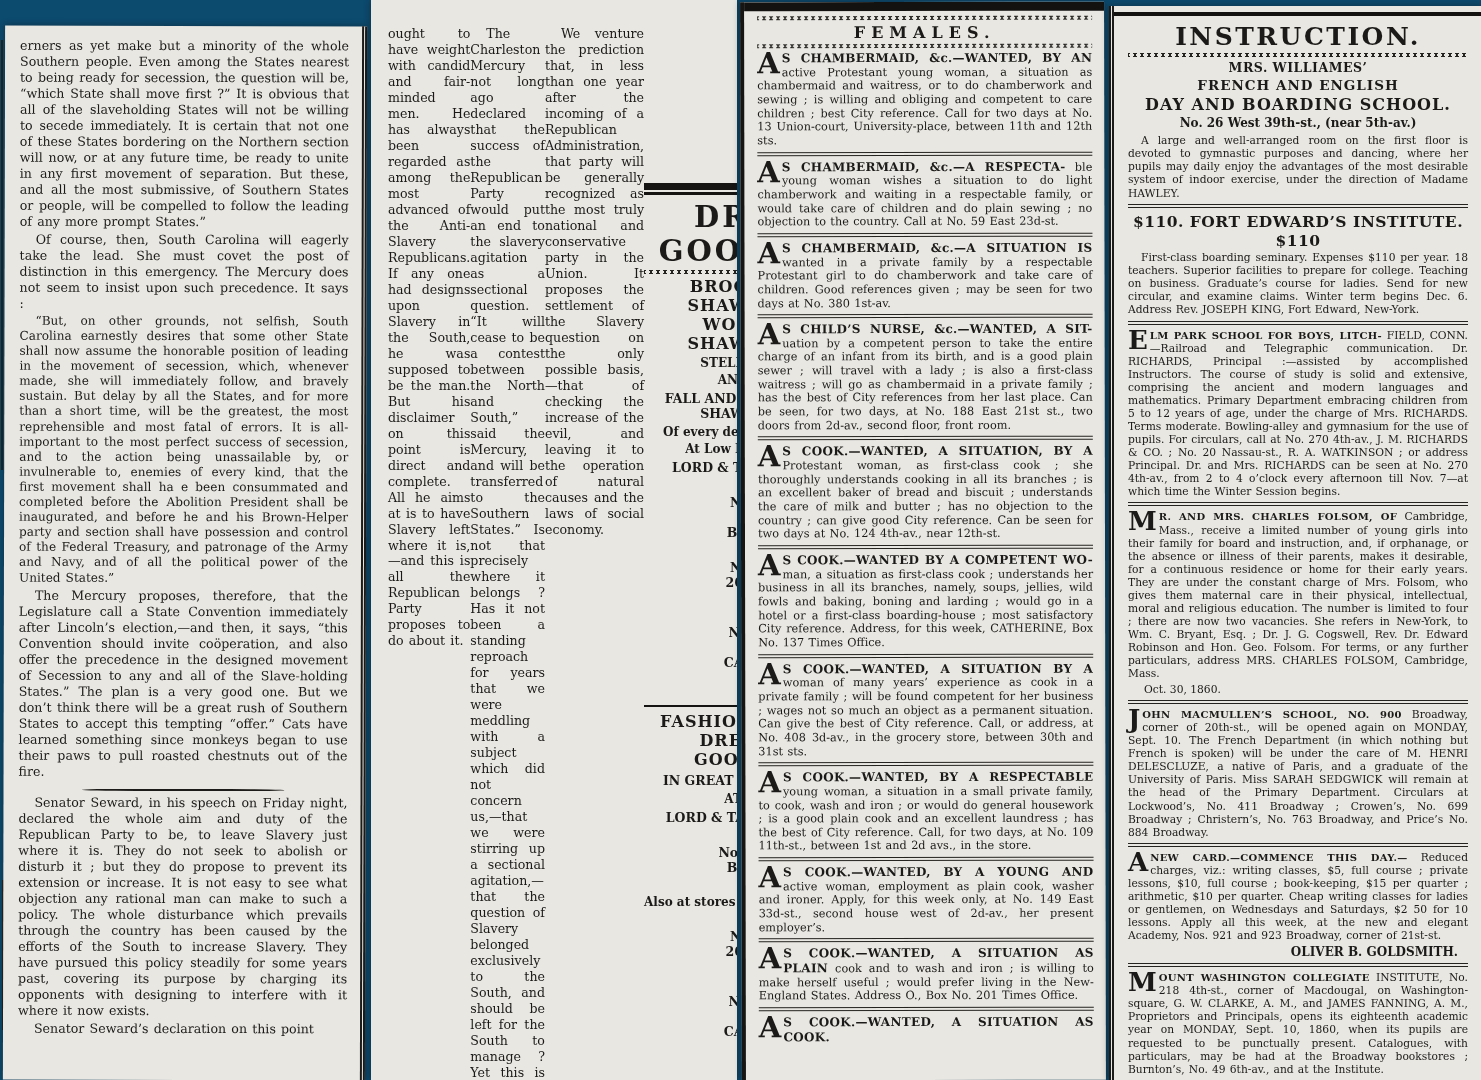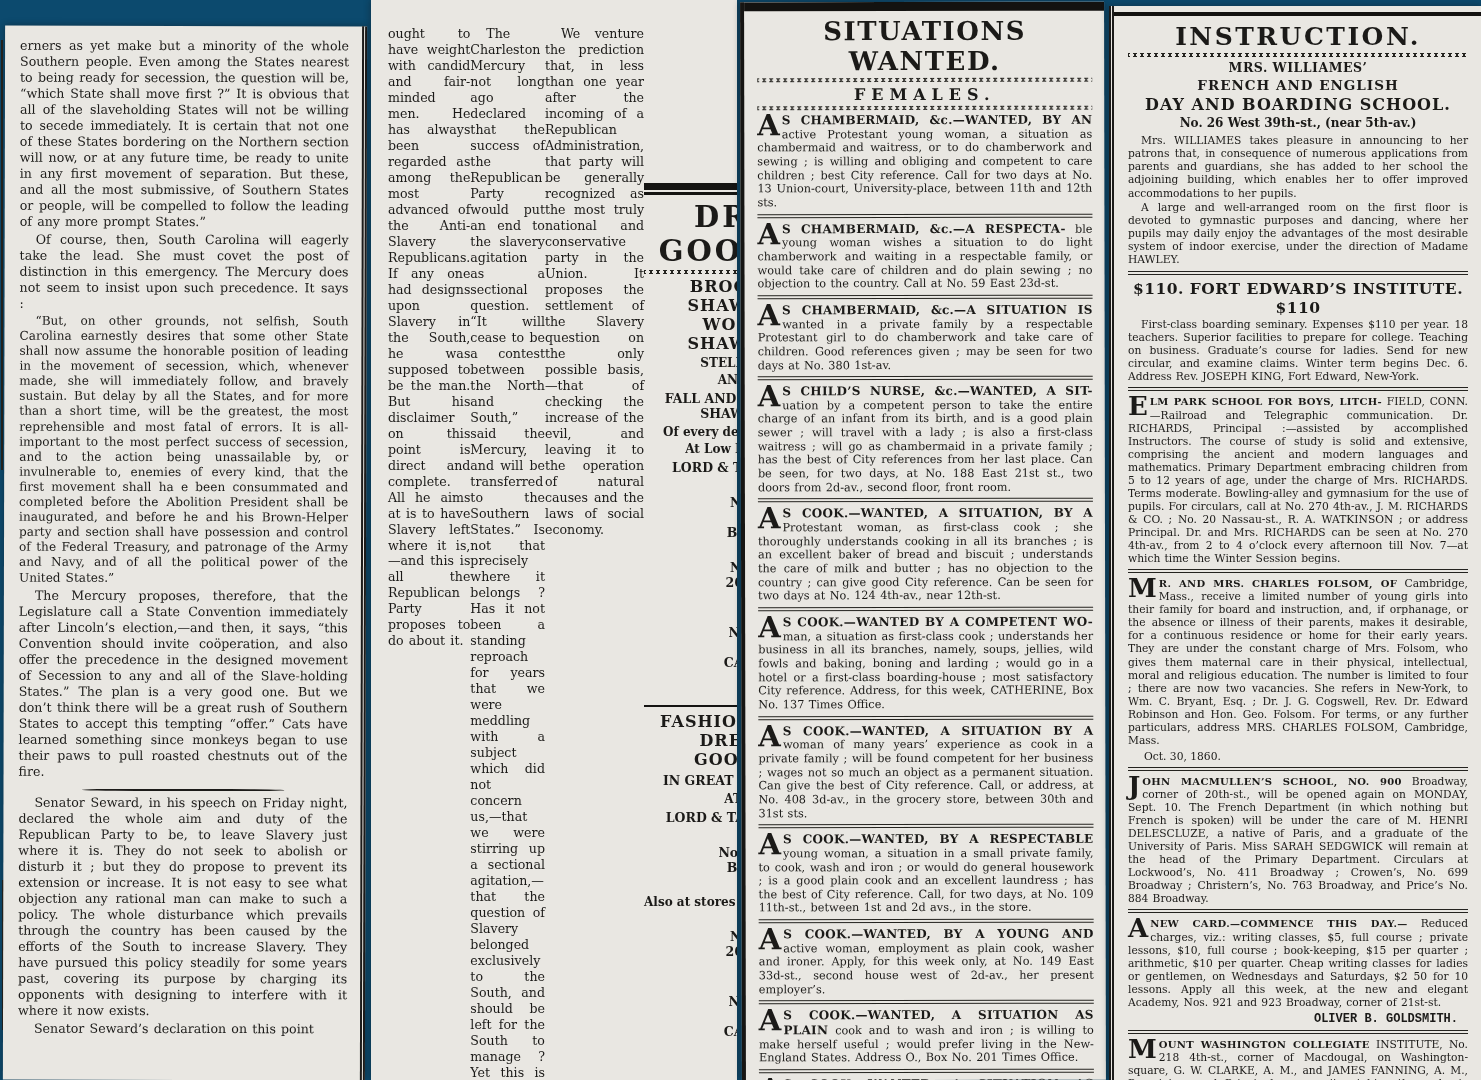--- a/index.html
+++ b/index.html
@@ -54,21 +54,21 @@
   .col4 .ad .dc{font-size:26px;line-height:22px;}
   .col4 .ad .lead{font-size:10px;}
 
   
   .c-b1{text-align:center;font-weight:bold;font-size:12.5px;margin:3px 0 1px;letter-spacing:.5px;}
   .c-b2{text-align:center;font-weight:bold;font-size:13.5px;margin:2px 0;letter-spacing:1px;}
   .c-b3{text-align:center;font-weight:bold;font-size:16px;margin:2px 0;letter-spacing:1px;}
   .c-sub{text-align:center;font-weight:bold;font-size:12px;margin:2px 0 4px;}
   .p4{font-size:10.7px;line-height:1.23;text-align:justify;text-indent:13px;margin:1px 0;word-spacing:.6px;}
   .fort-h{font-weight:bold;font-size:15.5px;text-align:center;letter-spacing:.5px;margin:3px 0 1px;}
-  .sig{text-align:right;font-weight:bold;font-size:12px;padding-right:10px;margin:1px 0;font-family:Liberation Mono, monospace;}
+  .sig{text-align:right;font-weight:bold;font-size:12px;padding-right:10px;margin:1px 0;}
   .dateline{font-size:10.7px;padding-left:16px;margin:1px 0;}
 </style>
 </head>
 <body>
 
 <div class="page">
   <div class="edge-line"></div>
   <div class="edge-line2"></div>
 
   <div class="sheet col1 article">
@@ -109,21 +109,20 @@
       <div class="dg-c">LORD &amp; TAYLOR’S,</div>
       <div class="dg-addr">No. 461 to 467 BROADWAY.</div>
       <div class="dg-left">Also at stores</div>
       <div class="dg-addr">Nos. 255 to 261 GRAND-ST.,</div>
       <div class="dg-addr">Nos. 47 and 49 CATHARINE-ST.</div>
     </div>
   </div>
 
   <div class="sheet col3">
     <div class="topbar"></div>
-    <div class="h-situations">SITUATIONS WANTED.</div>
     <div class="wavy"></div>
     <div class="h-females">FEMALES.</div>
     <div class="wavy"></div>
 
     <div class="ad"><span class="dc">A</span><span class="lead">S CHAMBERMAID, &amp;c.—WANTED, BY AN</span>
       <span>active Protestant young woman, a situation as chambermaid and waitress, or to do chamberwork and sewing ; is willing and obliging and competent to care children ; best City reference.  Call for two days at No. 13 Union-court, University-place, between 11th and 12th sts.</span></div>
     <div class="rule2"></div>
     <div class="ad"><span class="dc">A</span><span class="lead">S CHAMBERMAID, &amp;c.—A RESPECTA-</span>
       <span>ble young woman wishes a situation to do light chamberwork and waiting in a respectable family, or would take care of children and do plain sewing ; no objection to the country.  Call at No. 59 East 23d-st.</span></div>
     <div class="rule2"></div>
@@ -159,21 +158,20 @@
   <div class="sheet col4">
     <div class="topbar-thin"></div>
     <div class="h-instruction">INSTRUCTION.</div>
     <div class="wavy"></div>
 
     <div>
       <div class="c-b1">MRS. WILLIAMES’</div>
       <div class="c-b2">FRENCH AND ENGLISH</div>
       <div class="c-b3">DAY AND BOARDING SCHOOL.</div>
       <div class="c-sub">No. 26 West 39th-st., (near 5th-av.)</div>
-      <p class="p4">Mrs. WILLIAMES takes pleasure in announcing to her patrons that, in consequence of numerous applications from parents and guardians, she has added to her school the adjoining building, which enables her to offer improved accommodations to her pupils.</p>
       <p class="p4">A large and well-arranged room on the first floor is devoted to gymnastic purposes and dancing, where her pupils may daily enjoy the advantages of the most desirable system of indoor exercise, under the direction of Madame HAWLEY.</p>
     </div>
     <div class="rule2"></div>
 
     <div>
       <div class="fort-h">$110. FORT EDWARD’S INSTITUTE. $110</div>
       <p class="p4">First-class boarding seminary.  Expenses $110 per year.  18 teachers.  Superior facilities to prepare for college.  Teaching on business.  Graduate’s course for ladies.  Send for new circular, and examine claims. Winter term begins Dec. 6.  Address Rev. JOSEPH KING, Fort Edward, New-York.</p>
     </div>
     <div class="rule2"></div>
 

